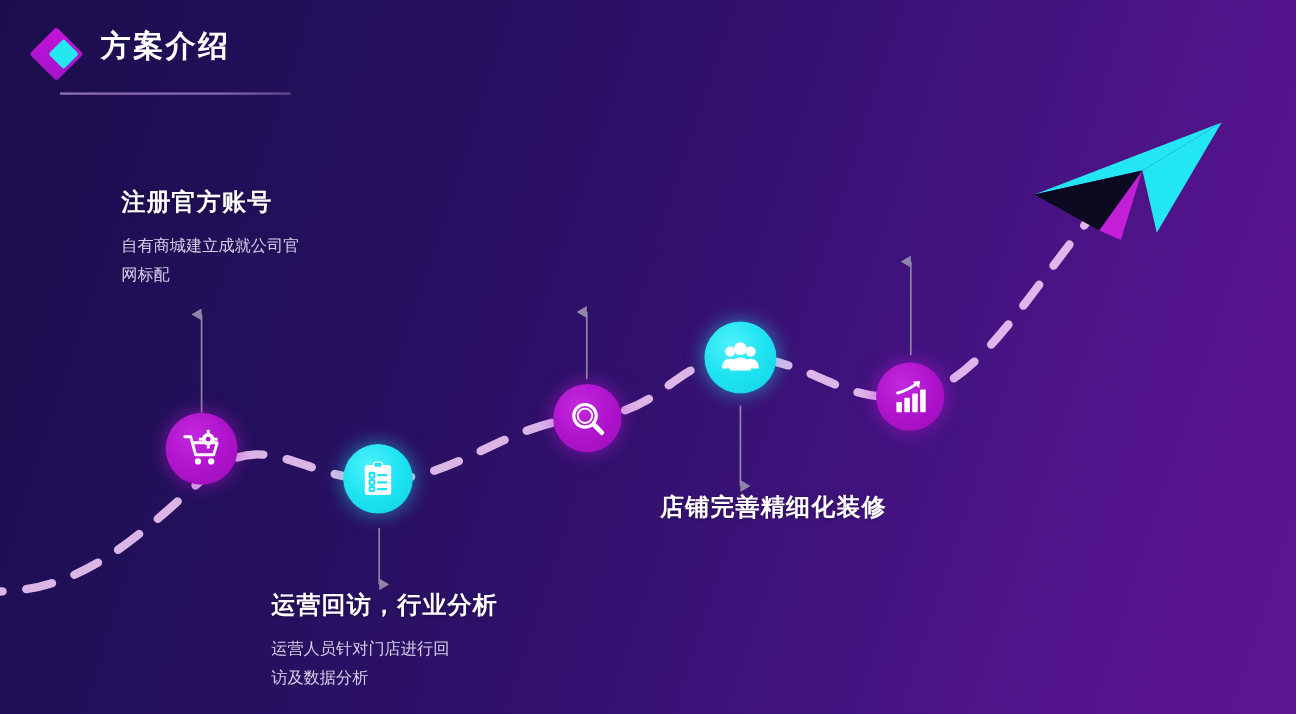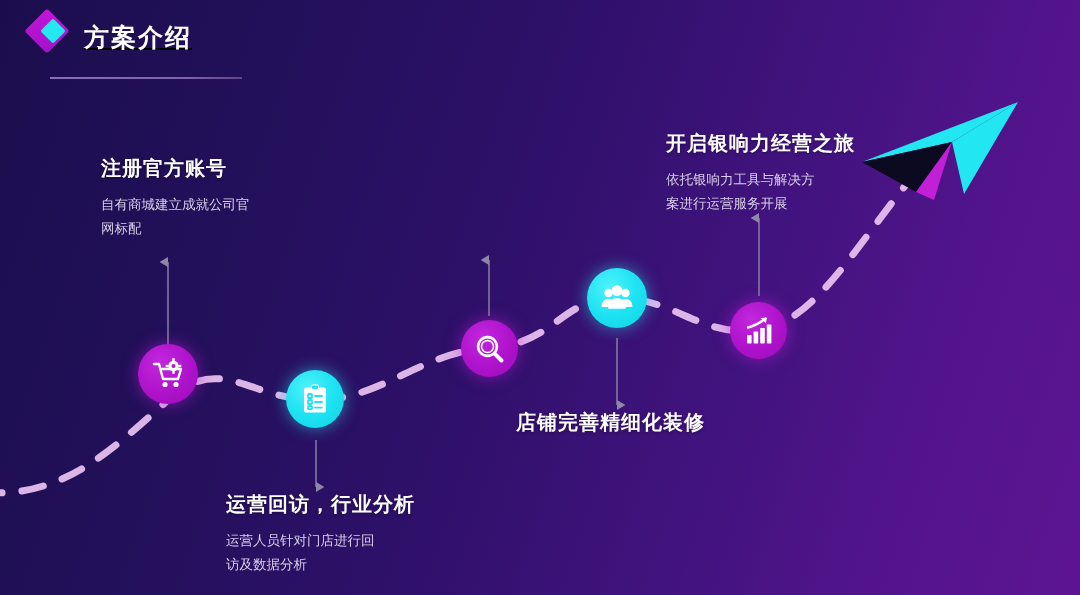--- a/index.html
+++ b/index.html
@@ -9,22 +9,22 @@
     font-family: "Liberation Sans", "DejaVu Sans", sans-serif;
   }
   #slide {
     position: relative;
     width: 1080px; height: 595px;
     background: linear-gradient(108deg, #1b0d4d 0%, #22105a 22%, #2e1069 45%, #42137f 68%, #55148d 86%, #5d1493 100%);
     overflow: hidden;
   }
   
   #header {
-    position: absolute; left: 24px; top: 8px;
-    display: flex; align-items: flex-end; text-decoration: underline;
+    position: absolute; left: 24px; top: 22px;
+    display: flex; align-items: flex-start;
   }
   .logo-mark {
     position: relative;
     width: 46px; height: 46px;
     margin-right: 14px;
     flex: 0 0 auto;
   }
   .logo-mark .dia-outer {
     position: absolute; left: 7px; top: 7px;
     width: 32px; height: 32px;
@@ -218,23 +218,18 @@
 网标配</div>
   </div>
 
   <div class="block" style="left:226px; top:491px; width:230px;">
     <div class="bt">运营回访，行业分析</div>
     <div class="bd">运营人员针对门店进行回
 访及数据分析</div>
   </div>
 
 
-  <div class="block" style="left:516px; top:409px; width:240px;">
+  <div class="block" style="left:550px; top:409px; width:240px;">
     <div class="bt">店铺完善精细化装修</div>
   </div>
 
-  <div class="block" style="left:666px; top:130px; width:230px;">
-    <div class="bt">开启银响力经营之旅</div>
-    <div class="bd">依托银响力工具与解决方
-案进行运营服务开展</div>
-  </div>
 
 </div>
 
 </body></html>

